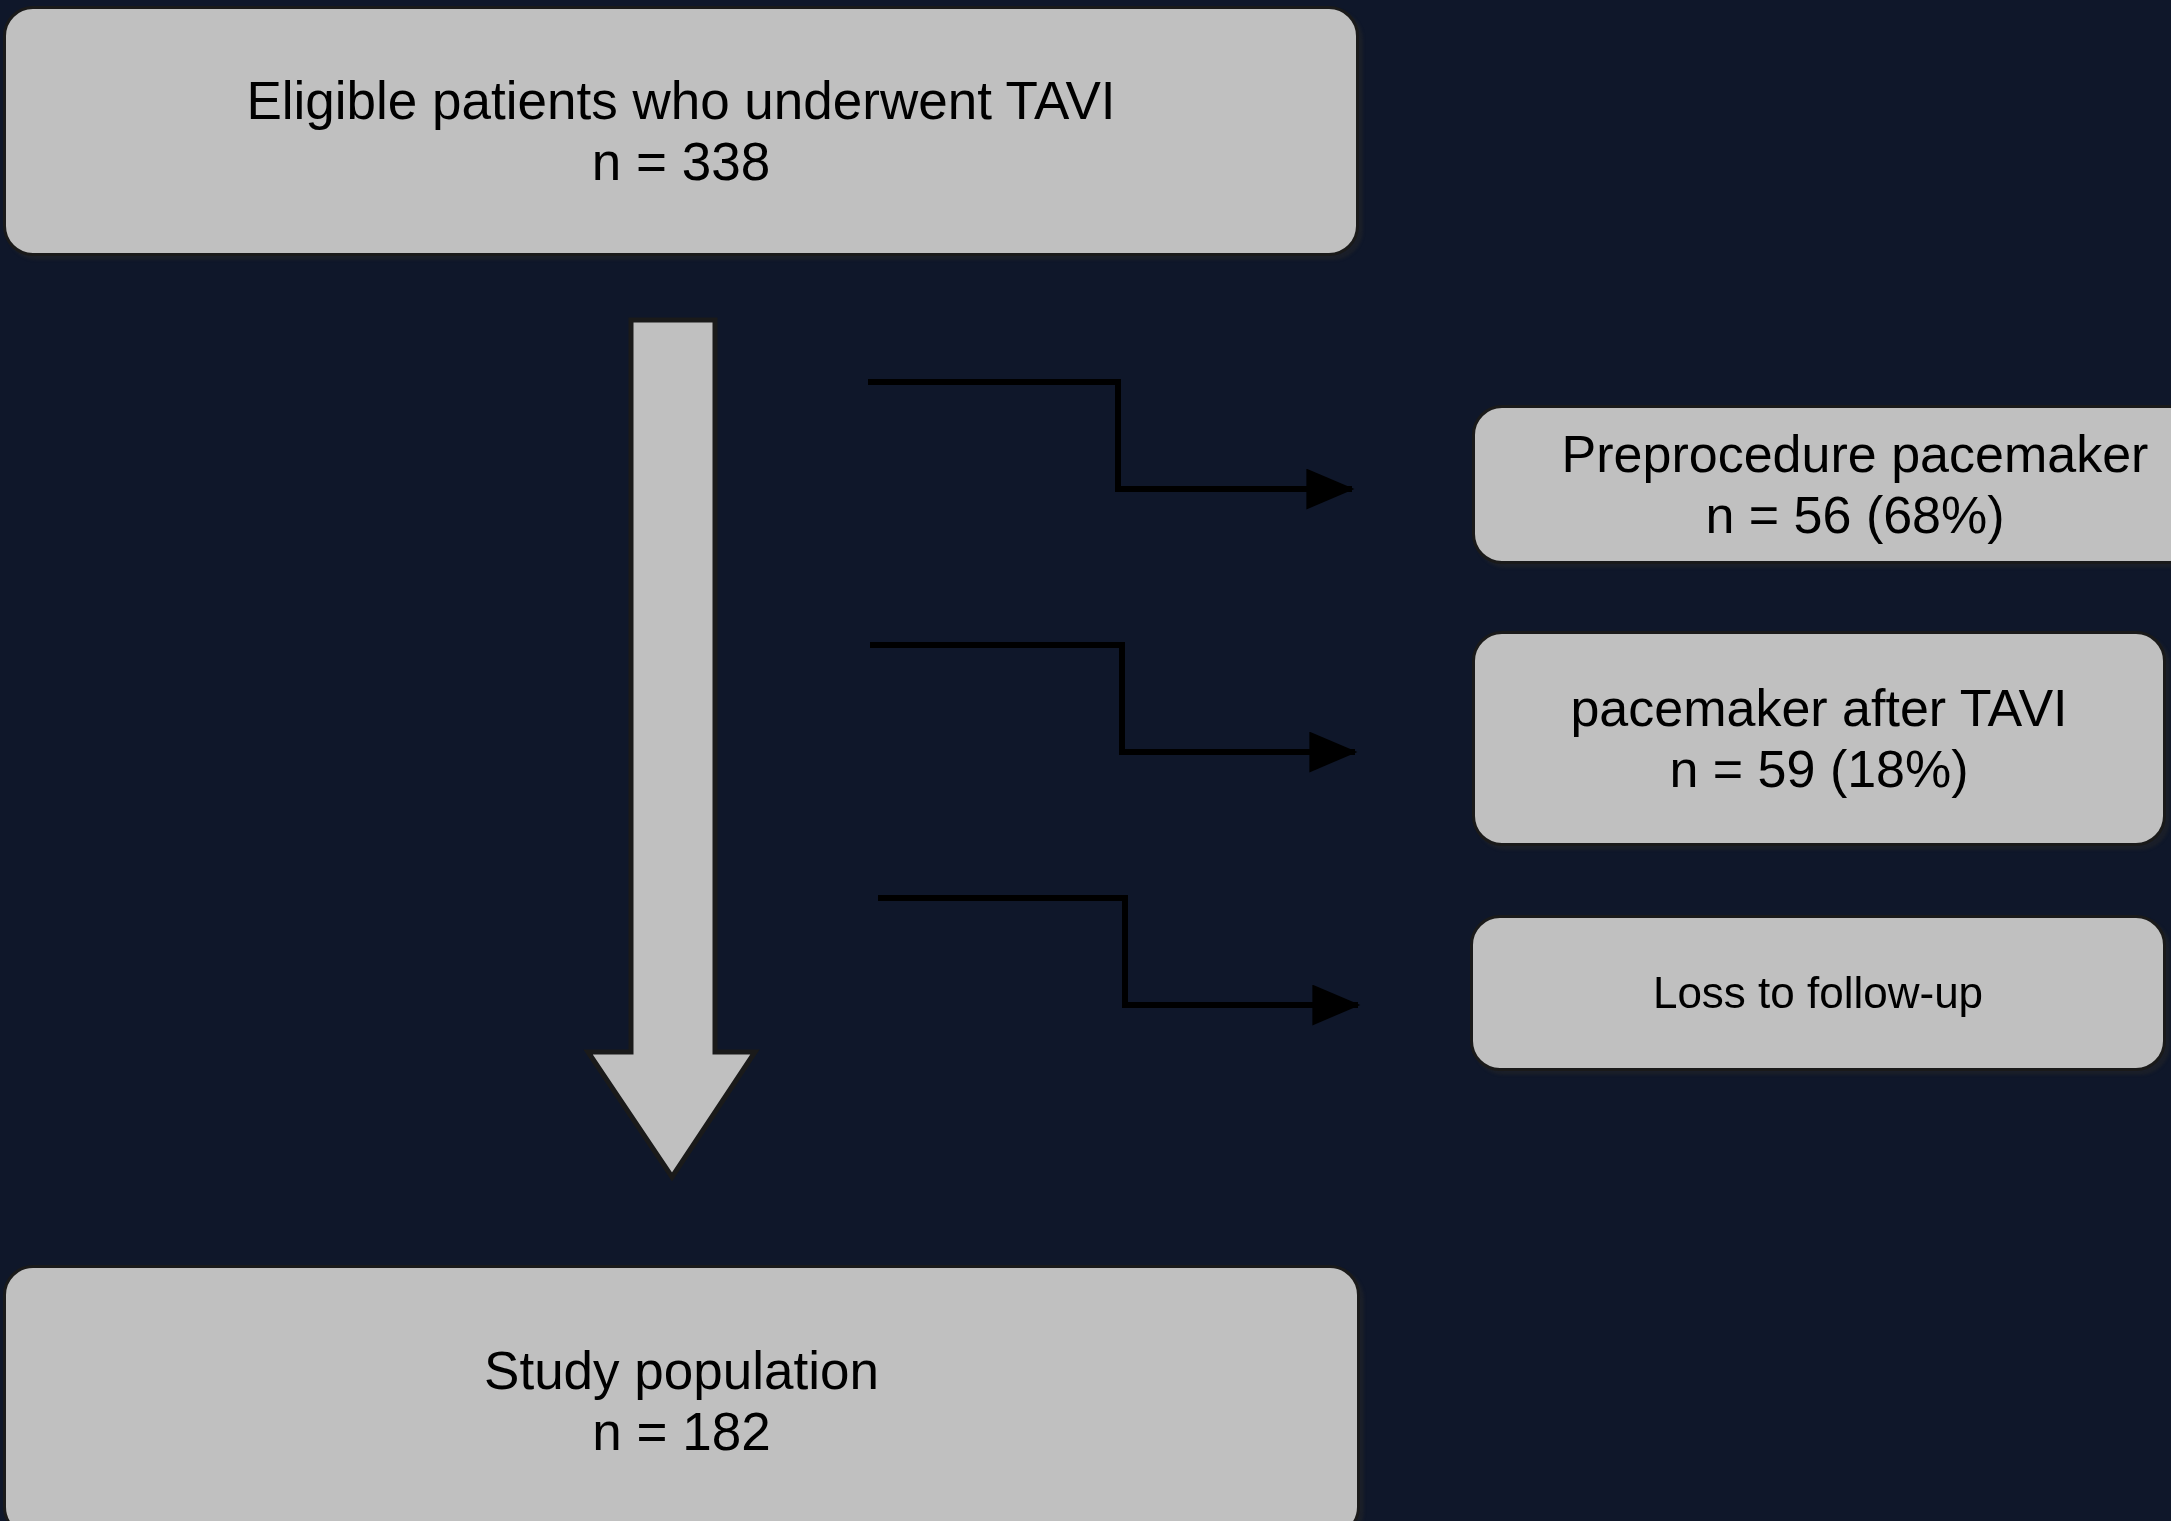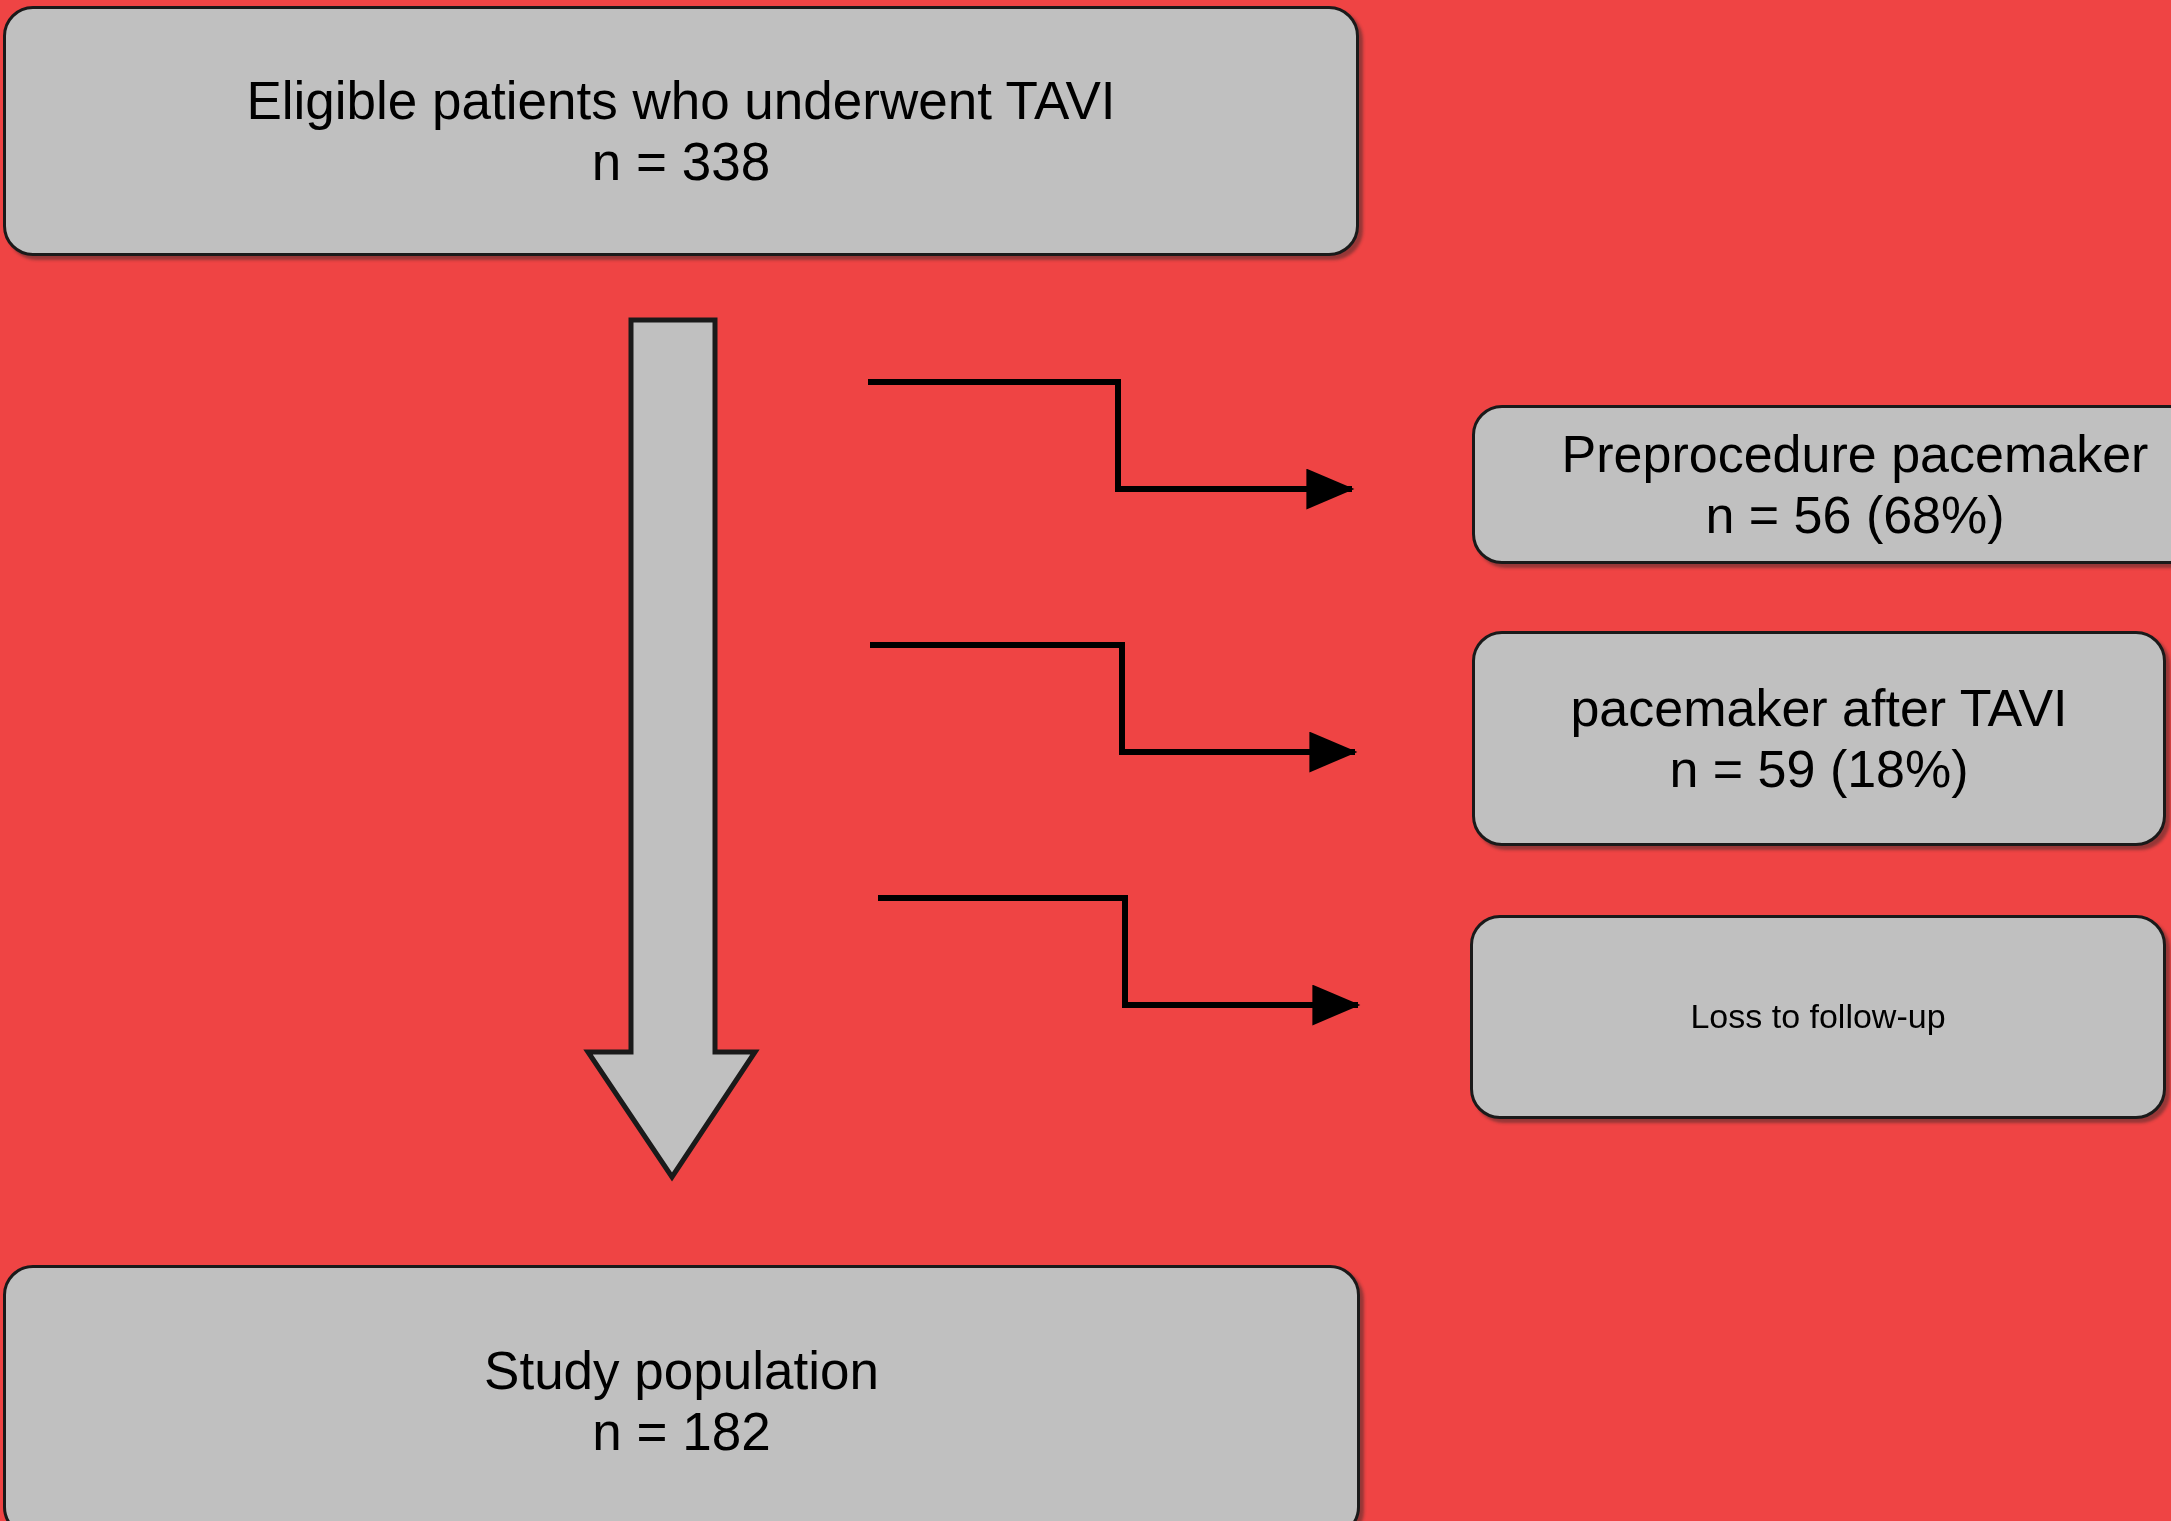--- a/index.html
+++ b/index.html
@@ -4,21 +4,21 @@
 <style>
   html, body {
     margin: 0;
     padding: 0;
     background: #ffffff;
   }
   #canvas {
     position: relative;
     width: 2171px;
     height: 1521px;
-    background: #ef4444;
+    background: #0f172a;
     overflow: hidden;
     font-family: "Liberation Sans", sans-serif;
   }
   .node {
     position: absolute;
     background: #c0c0c0;
     border: 3px solid #1a1a1a;
     border-radius: 30px;
     box-sizing: border-box;
     box-shadow: 4px 4px 3px rgba(40,40,40,0.45);
@@ -45,22 +45,22 @@
   }
   #node-preprocedure {
     left: 1472px; top: 405px; width: 766px; height: 159px;
     font-size: 52px;
   }
   #node-permanent {
     left: 1472px; top: 631px; width: 694px; height: 215px;
     font-size: 52px;
   }
   #node-loss {
-    left: 1470px; top: 915px; width: 696px; height: 204px;
-    font-size: 34px;
+    left: 1470px; top: 915px; width: 696px; height: 156px;
+    font-size: 44px;
   }
 
   
   #connectors {
     position: absolute;
     left: 0; top: 0;
     width: 2171px;
     height: 1521px;
     pointer-events: none;
   }

